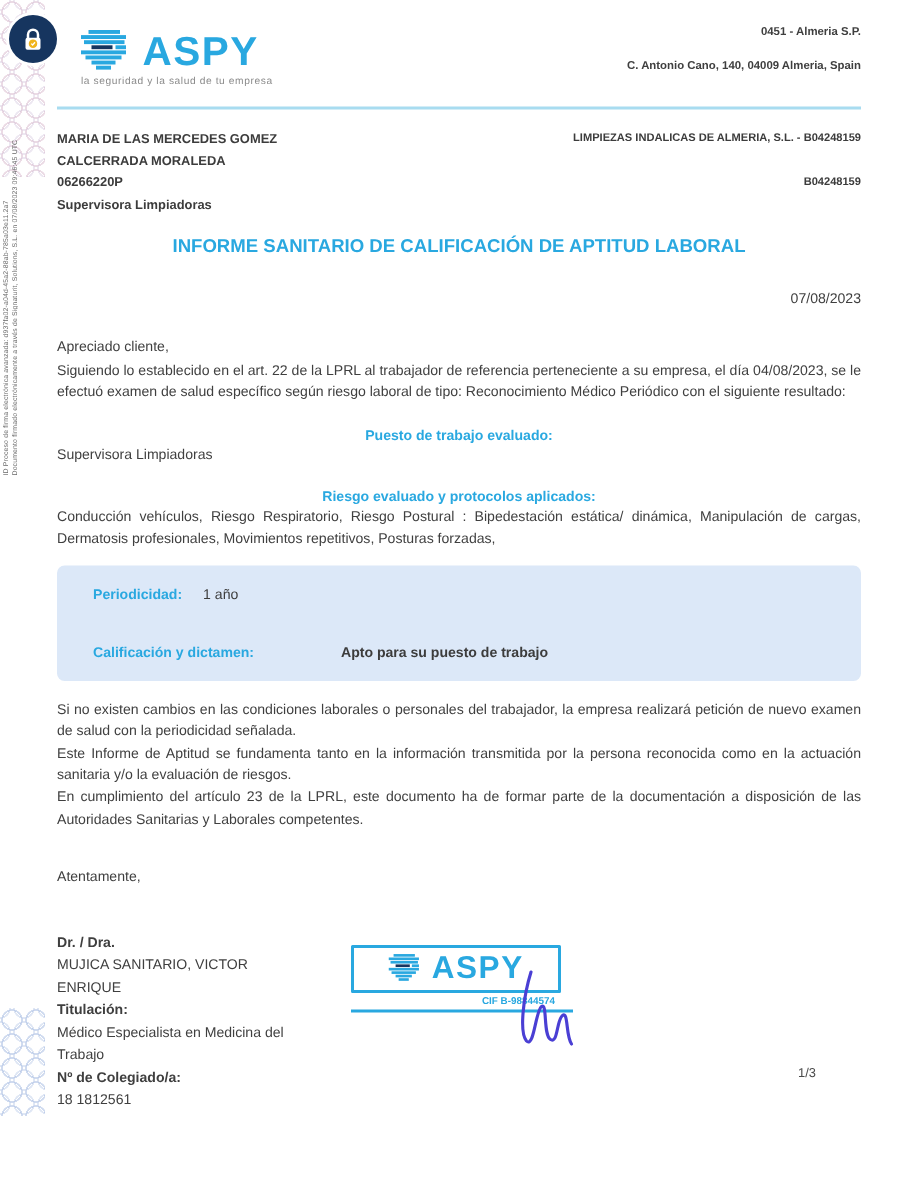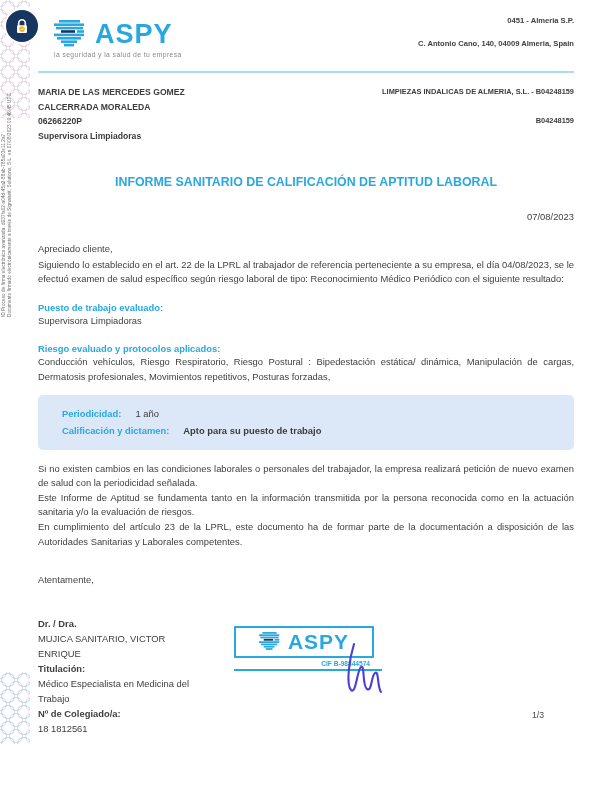--- a/index.html
+++ b/index.html
@@ -50,35 +50,35 @@
   .logo-text{font-size:27px;font-weight:bold;color:#29a8e0;letter-spacing:1px;line-height:26px;}
   .tagline{font-size:6.8px;color:#8a8a8a;letter-spacing:.4px;margin-top:3px;}
   .header-right{position:absolute;right:0;top:16px;text-align:right;font-weight:bold;color:#3f3f3f;}
   .office{font-size:7.6px;margin-bottom:14px;}
   .address{font-size:7.6px;}
   
   .recipient{display:grid;grid-template-columns:46% 54%;margin-top:12px;line-height:14.5px;}
   .recipient .l{font-size:8.6px;font-weight:bold;color:#3c3c3c;}
   .recipient .r{font-size:7.4px;font-weight:bold;color:#3c3c3c;text-align:right;}
   
-  .doc-title{margin-top:32px;text-align:center;font-size:12.4px;font-weight:bold;color:#29a8e0;}
+  .doc-title{margin-top:14px;text-align:center;font-size:12.4px;font-weight:bold;color:#29a8e0;}
   .doc-date{margin-top:22px;text-align:right;font-size:9.4px;}
   
   .para{font-size:9.4px;line-height:14.6px;text-align:justify;margin:0;}
   .greeting{margin-top:20px;}
   .intro{margin-top:1px;}
-  .sec-label{margin-top:15px;font-size:9.4px;font-weight:bold;color:#29a8e0;}
+  .sec-label{margin-top:15px;font-size:9.4px;font-weight:bold;color:#29a8e0;text-align:center;}
   .sec-value{font-size:9.4px;line-height:14.6px;margin-top:1px;}
   
   .result-box{
     margin-top:10px;background:#dce8f8;border-radius:5px;
     padding:13px 14px 14px 24px;
   }
   .box-row{display:flex;align-items:baseline;font-size:9.4px;}
-  .box-row + .box-row{margin-top:6px;}
+  .box-row + .box-row{margin-top:28px;gap:44px;}
   .box-label{font-weight:bold;color:#29a8e0;margin-right:14px;}
   .box-value{color:#3c3c3c;}
   .box-value.strong{font-weight:bold;}
   .closing{margin-top:12px;}
   .farewell{margin-top:24px;}
   
   .sig-area{position:relative;margin-top:28px;height:150px;}
   .sig-left{width:210px;font-size:9.4px;line-height:15px;}
   .sig-left .b{font-weight:bold;}
   .stamp{position:absolute;left:196px;top:10px;width:150px;}

